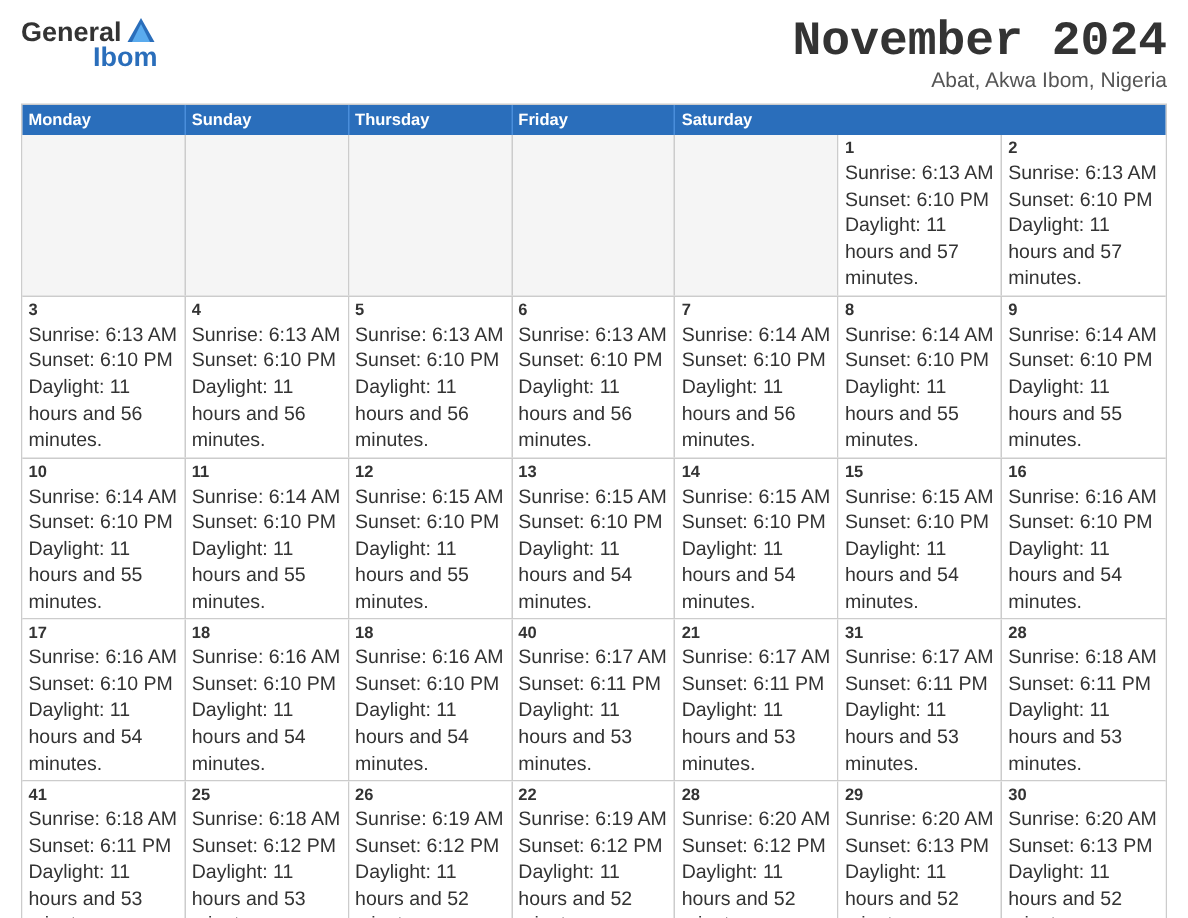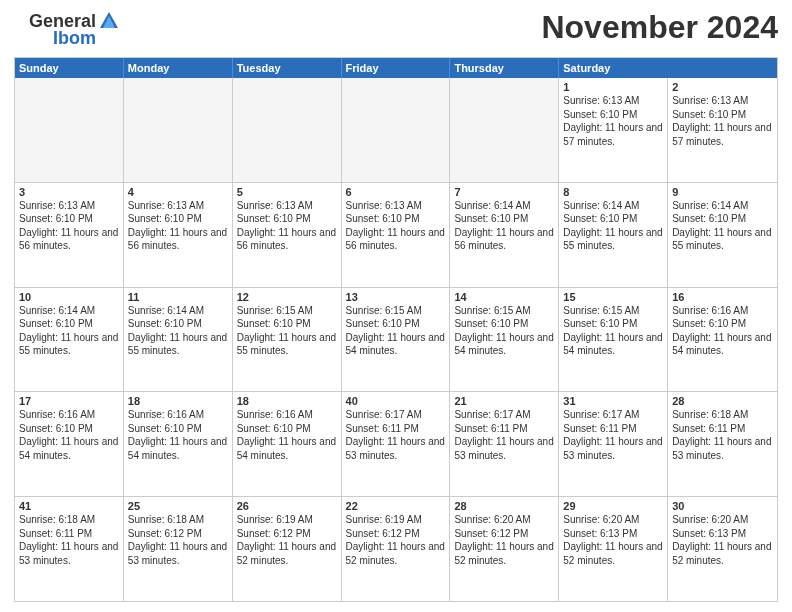--- a/index.html
+++ b/index.html
@@ -19,22 +19,21 @@
     }
     .header {
       display: flex;
       align-items: flex-start;
       justify-content: space-between;
       margin-bottom: 8px;
     }
     .logo-area {
       display: flex;
       flex-direction: column;
-      align-items: center;
-      margin-left: 15px;
+      align-items: flex-end;
     }
     .logo-text {
       display: flex;
       align-items: center;
     }
     .logo-general {
       font-size: 18px;
       font-weight: bold;
       color: #333;
     }
@@ -49,20 +48,21 @@
       margin-left: 2px;
     }
     .title-area {
       text-align: right;
     }
     .month-title {
       font-size: 32px;
       font-weight: bold;
       color: #333;
       line-height: 1.1;
+      font-family: Liberation Mono, monospace;
     }
     .subtitle {
       font-size: 14px;
       color: #555;
     }
     .calendar {
       flex: 1;
       display: flex;
       flex-direction: column;
       border: 1px solid #ccc;
@@ -104,21 +104,21 @@
     }
     .cal-cell:last-child { border-right: none; }
     .cal-cell.empty { background: #f5f5f5; }
     .day-num {
       font-size: 11px;
       font-weight: bold;
       display: block;
       margin-bottom: 1px;
     }
     .day-info {
-      font-size: 10px;
+      font-size: 13px;
       line-height: 1.35;
       color: #333;
     }
   </style>
 </head>
 <body>
 
 <div class="page">
   <div class="header">
     <div class="logo-area">
@@ -126,29 +126,29 @@
         <span class="logo-general">General</span>
         <svg class="logo-icon" viewBox="0 0 22 22">
           <polygon points="11,2 20,18 2,18" fill="#2a6ebb"></polygon>
           <polygon points="11,6 17,18 5,18" fill="#5aabee"></polygon>
         </svg>
       </div>
       <span class="logo-blue" style="margin-top:-4px;">Ibom</span>
     </div>
     <div class="title-area">
       <div class="month-title">November 2024</div>
+      <div class="subtitle">Abat, Akwa Ibom, Nigeria</div>
     </div>
   </div>
   <div class="calendar">
     <div class="cal-header" id="cal-header">
+        <div class="cal-header-cell">Monday</div>
         <div class="cal-header-cell">Sunday</div>
-        <div class="cal-header-cell">Monday</div>
-        <div class="cal-header-cell">Tuesday</div>
+        <div class="cal-header-cell">Thursday</div>
         <div class="cal-header-cell">Friday</div>
-        <div class="cal-header-cell">Thursday</div>
         <div class="cal-header-cell">Saturday</div>
       </div>
     <div class="cal-body" id="cal-body">
         <div class="cal-row">
           <div class="cal-cell empty"></div>
           <div class="cal-cell empty"></div>
           <div class="cal-cell empty"></div>
           <div class="cal-cell empty"></div>
           <div class="cal-cell empty"></div>
           <div class="cal-cell">

